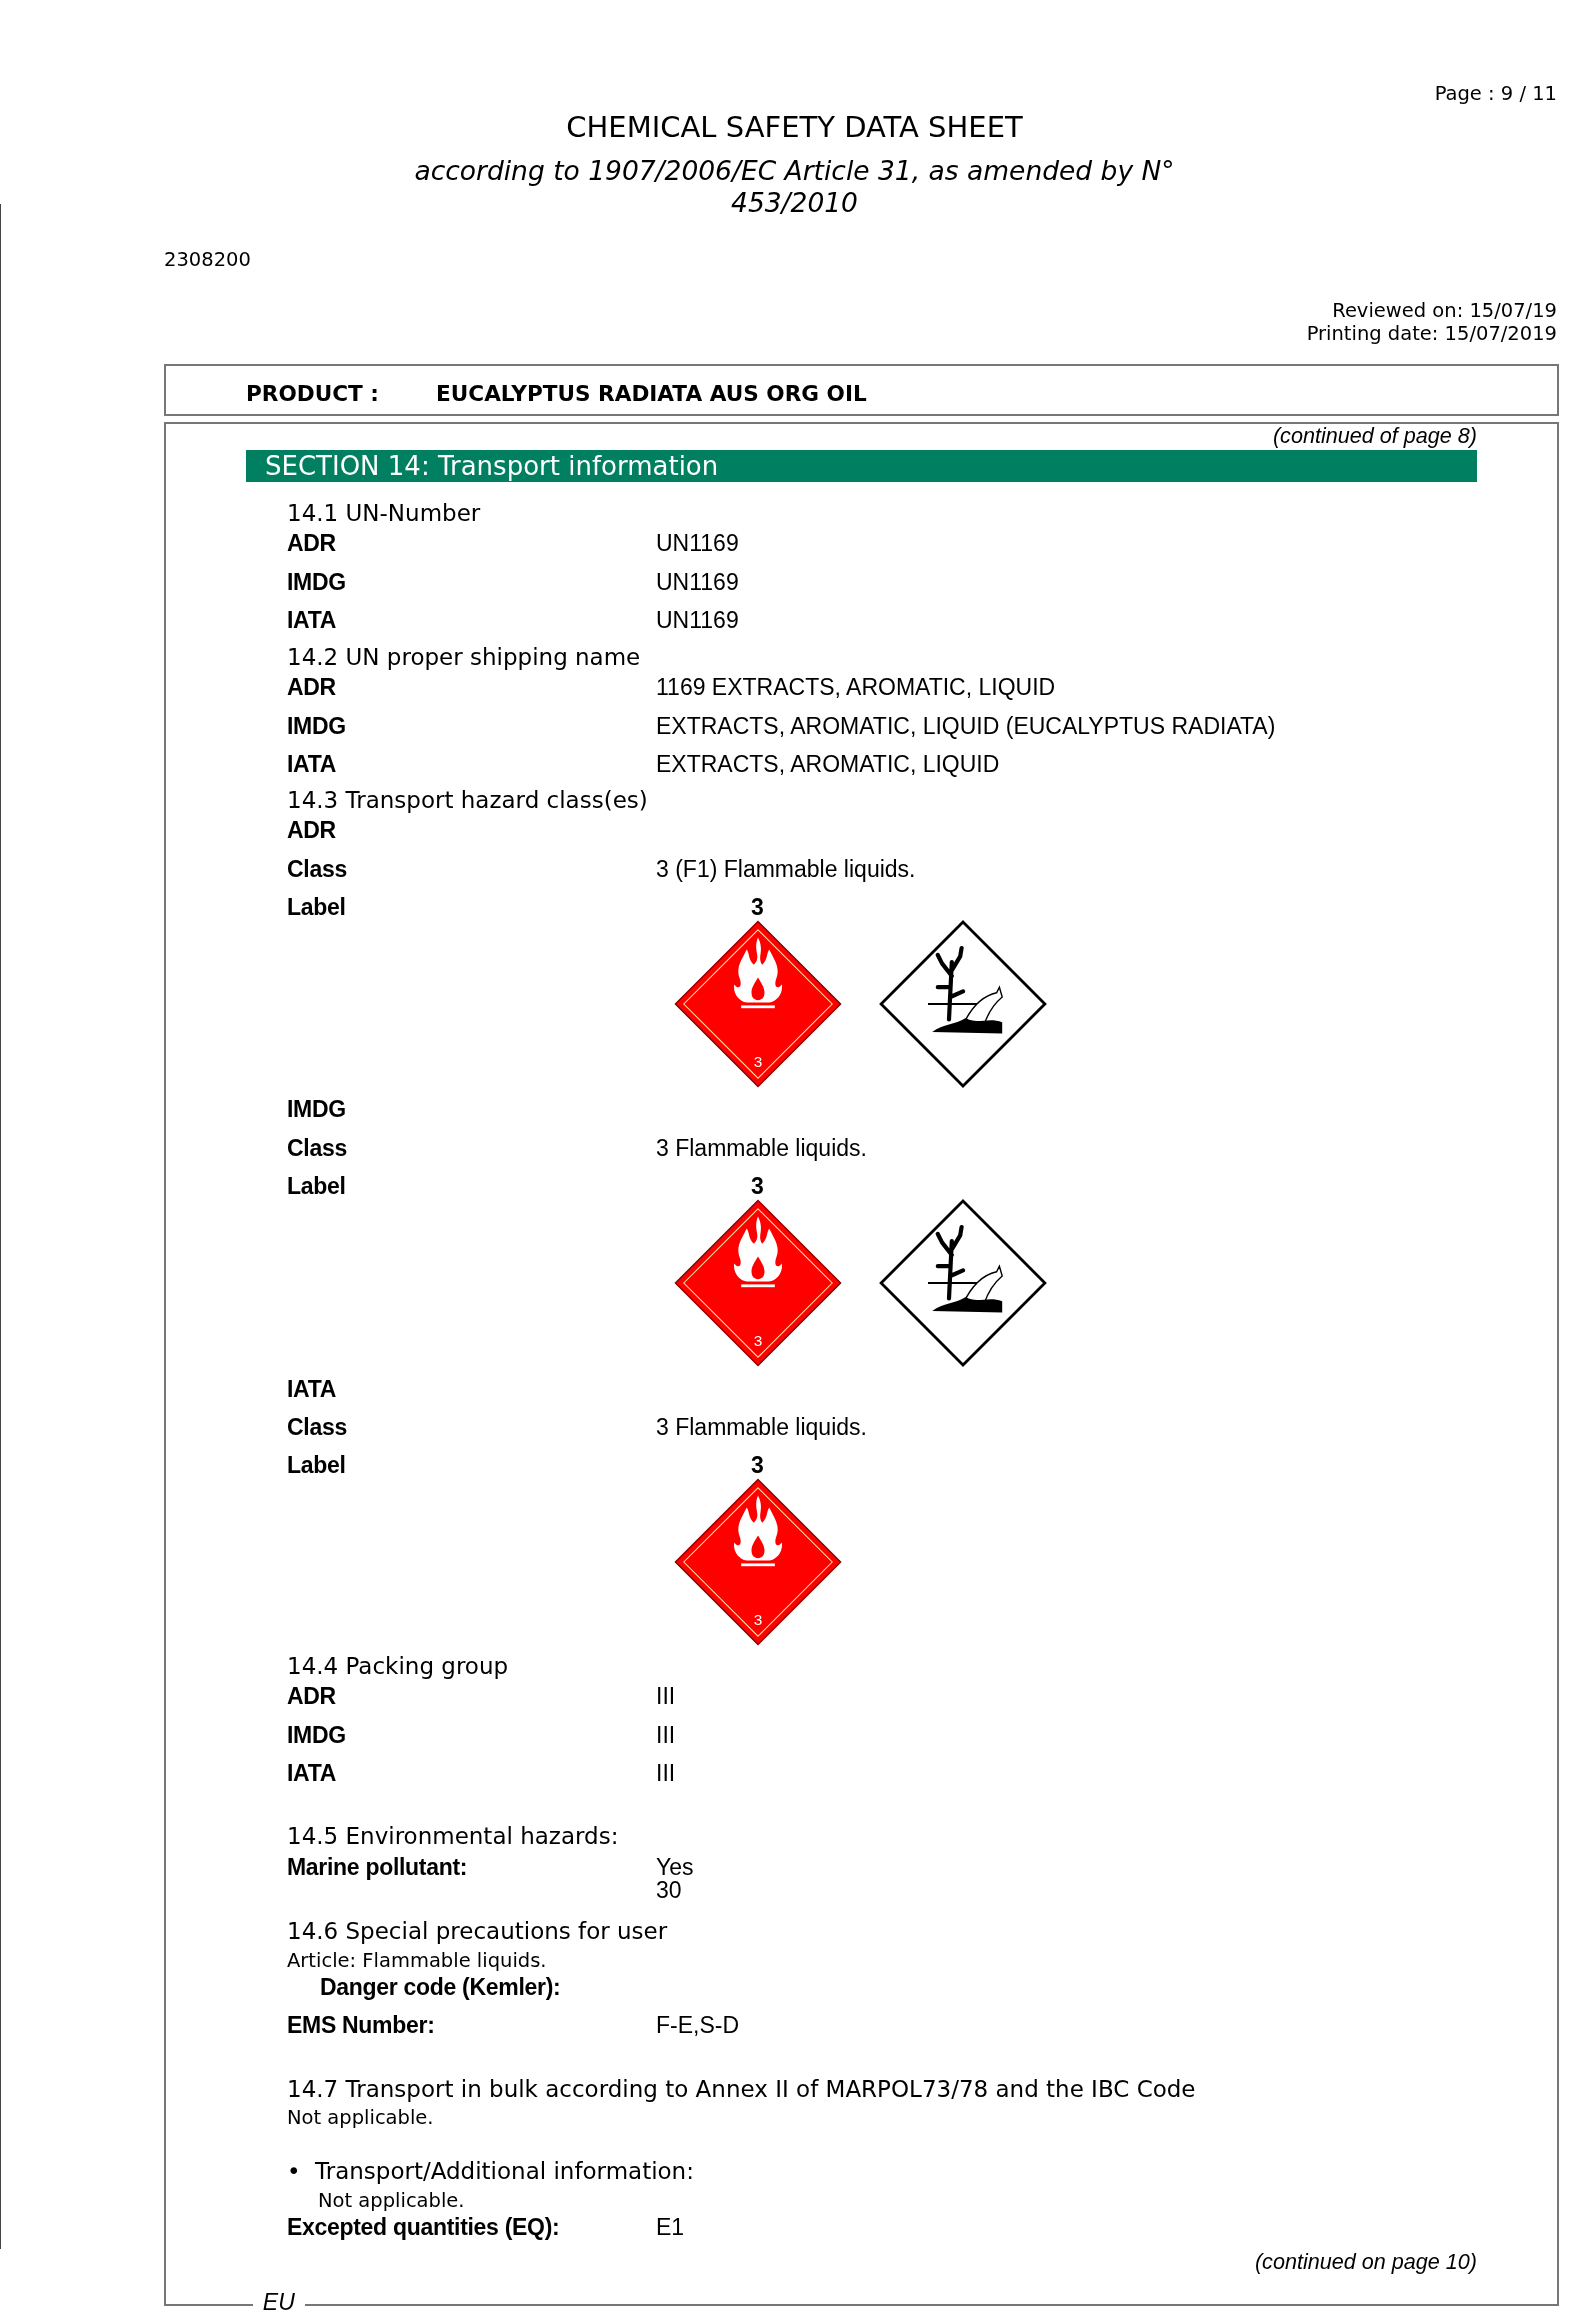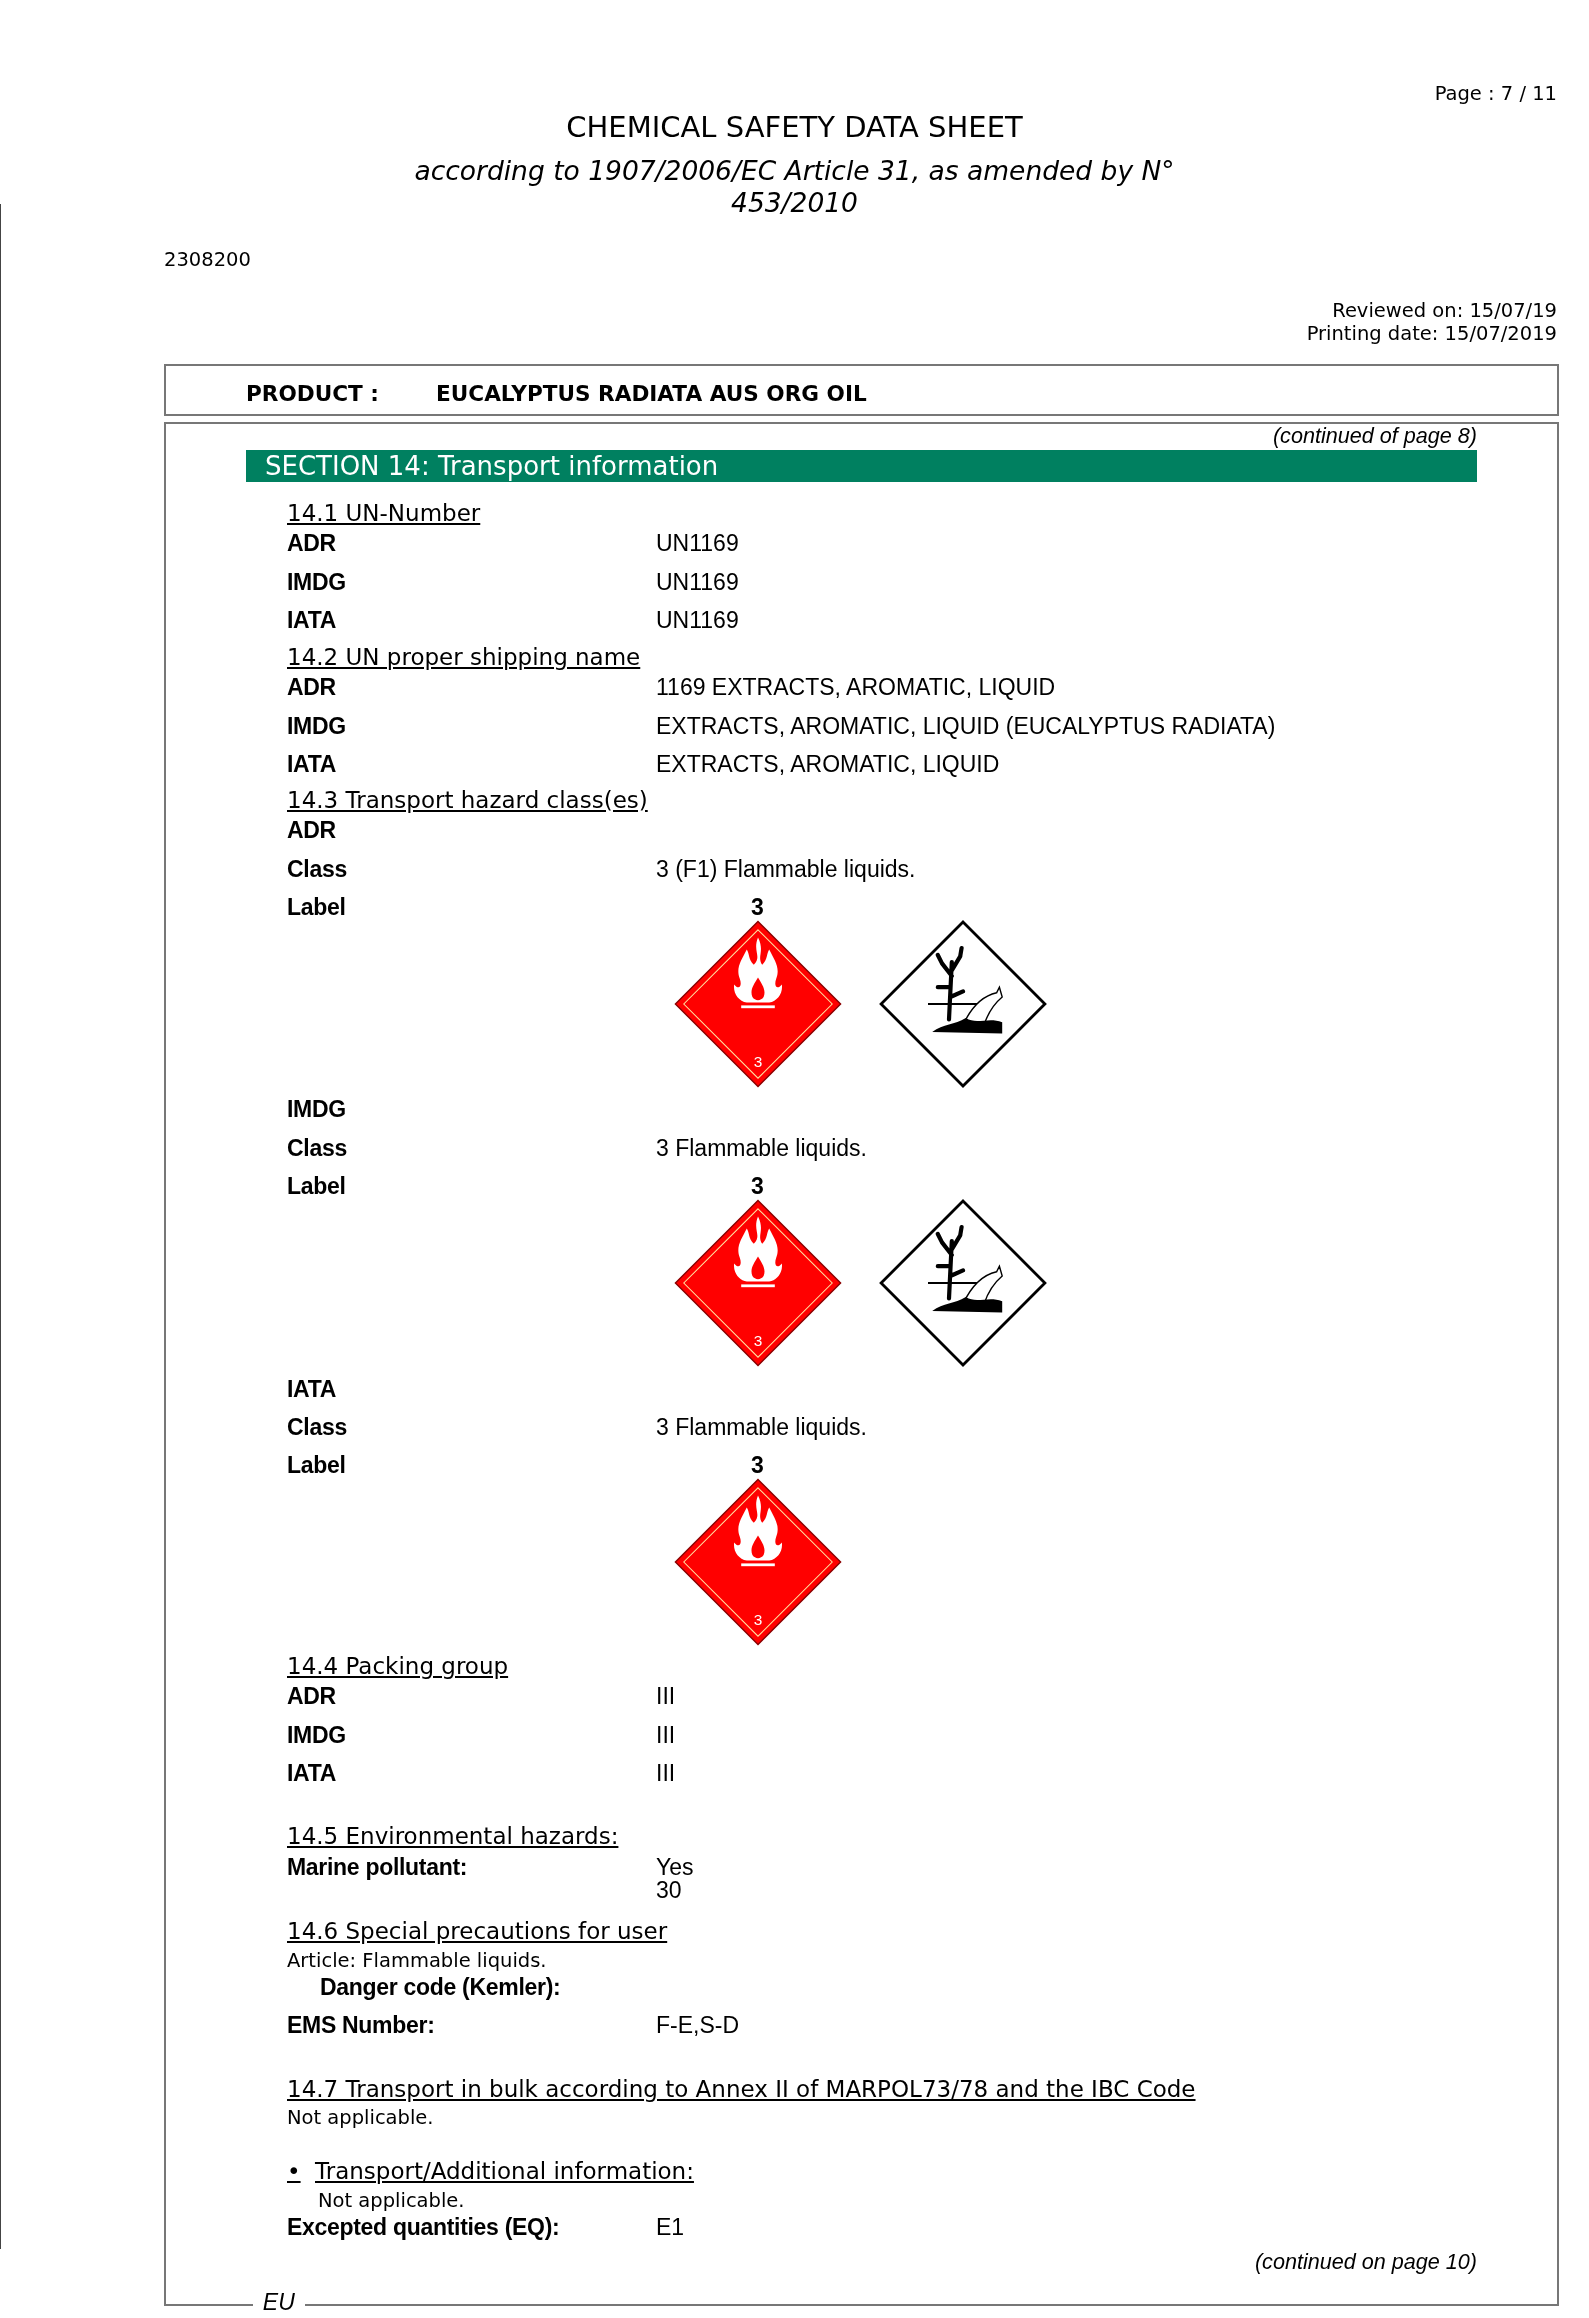--- a/index.html
+++ b/index.html
@@ -3,21 +3,21 @@
 <meta charset="utf-8">
 <style>
   html, body { margin:0; padding:0; background:#fff; }
   body { width:1589px; height:2319px; position:relative; overflow:hidden; color:#000; }
   .abs { position:absolute; white-space:nowrap; }
   .verdana { font-family:"DejaVu Sans", sans-serif; }
   .left-rule { position:absolute; left:0; top:204px; width:1.4px; height:2045px; background:#444; }
   .box { position:absolute; border:2.1px solid #777; box-sizing:border-box; }
   .green-bar { position:absolute; left:246px; top:450px; width:1231px; height:32px; background:#008060;
     color:#fff; font-family:"DejaVu Sans", sans-serif; font-size:26px; line-height:32px; padding-left:19px; box-sizing:border-box; }
-  .sub { font-family:"DejaVu Sans", sans-serif; font-size:23px;text-decoration:underline; }
+  .sub { font-family:"DejaVu Sans", sans-serif; font-size:23px; }
   .lbl { font-family:"Liberation Sans", sans-serif; font-weight:bold; font-size:23px; letter-spacing:-0.3px; }
   .val { font-family:"Liberation Sans", sans-serif; font-size:23px; }
   .small { font-family:"DejaVu Sans", sans-serif; font-size:19.5px; }
   .italic-note { font-family:"Liberation Sans", sans-serif; font-style:italic; font-size:21.6px; }
   .pict { position:absolute; width:168px; height:168px; }
   .eu-label { position:absolute; left:253px; top:2289px; padding:0 9.8px; background:#fff;
     font-family:"Liberation Sans", sans-serif; font-style:italic; font-size:23px; }
 </style>
 </head>
 <body>
@@ -37,21 +37,21 @@
       <path d="M100,142 L104,60 M104,80 L90,62 M104,72 L116,52 M102,96 L84,96 M102,110 L120,102 M90,62 L84,50 M116,52 L118,40" stroke="#000" stroke-width="6" fill="none" stroke-linecap="round"></path>
       <line x1="70" y1="120" x2="150" y2="120" stroke="#000" stroke-width="3"></line>
       <path d="M120,150 C134,120 150,108 168,104 L172,96 L176,110 C164,120 156,132 150,150 Z" fill="#fff" stroke="#000" stroke-width="2"></path>
       <path d="M76,160 C92,148 108,150 124,140 C140,150 156,138 176,146 L176,162 Z" fill="#000"></path>
     </symbol>
   </defs>
 </svg>
 
 <div class="left-rule"></div>
 
-<div class="abs verdana" style="right:32px; top:82px; font-size:19.5px;">Page : 7 / 11</div>
+<div class="abs verdana" style="right:32px; top:82px; font-size:19.5px;">Page : 9 / 11</div>
 <div class="abs verdana" style="left:0; width:1729px; top:110px; font-size:29px; text-align:center; width:1729px; left:-70px;">CHEMICAL SAFETY DATA SHEET</div>
 <div class="abs verdana" style="left:0; width:1729px; left:-70px; top:155px; font-size:26.5px; font-style:italic; text-align:center;">according to 1907/2006/EC Article 31, as amended by N°</div>
 <div class="abs verdana" style="left:-70px; width:1729px; top:187px; font-size:26.5px; font-style:italic; text-align:center;">453/2010</div>
 <div class="abs verdana" style="left:164px; top:248px; font-size:19.5px;">2308200</div>
 <div class="abs verdana" style="right:32px; top:299px; font-size:19.5px;">Reviewed on: 15/07/19</div>
 <div class="abs verdana" style="right:32px; top:322px; font-size:19.5px;">Printing date: 15/07/2019</div>
 
 <div class="box" style="left:164px; top:364px; width:1395px; height:52px;"></div>
 <div class="abs verdana" style="left:246px; top:381px; font-size:21.6px; font-weight:bold;">PRODUCT :</div>
 <div class="abs verdana" style="left:436px; top:381px; font-size:21.6px; font-weight:bold;">EUCALYPTUS RADIATA AUS ORG OIL</div>

